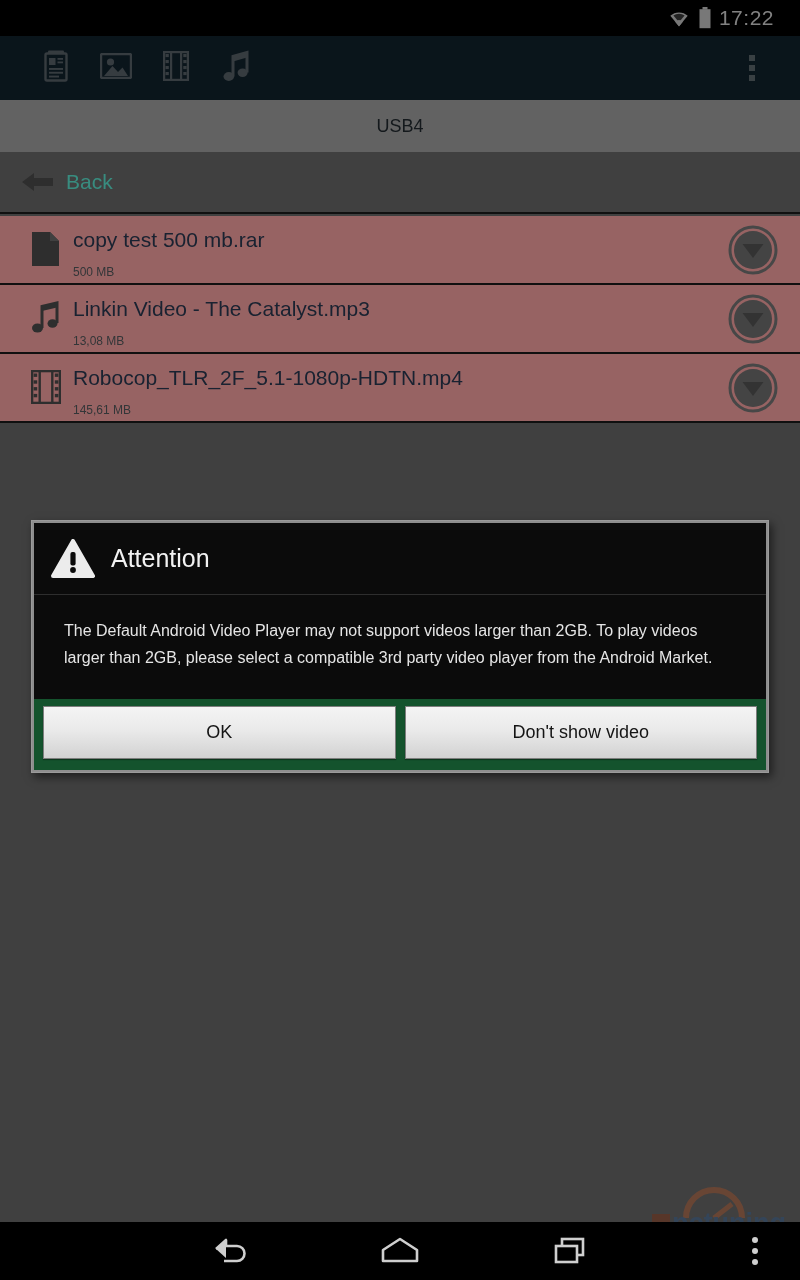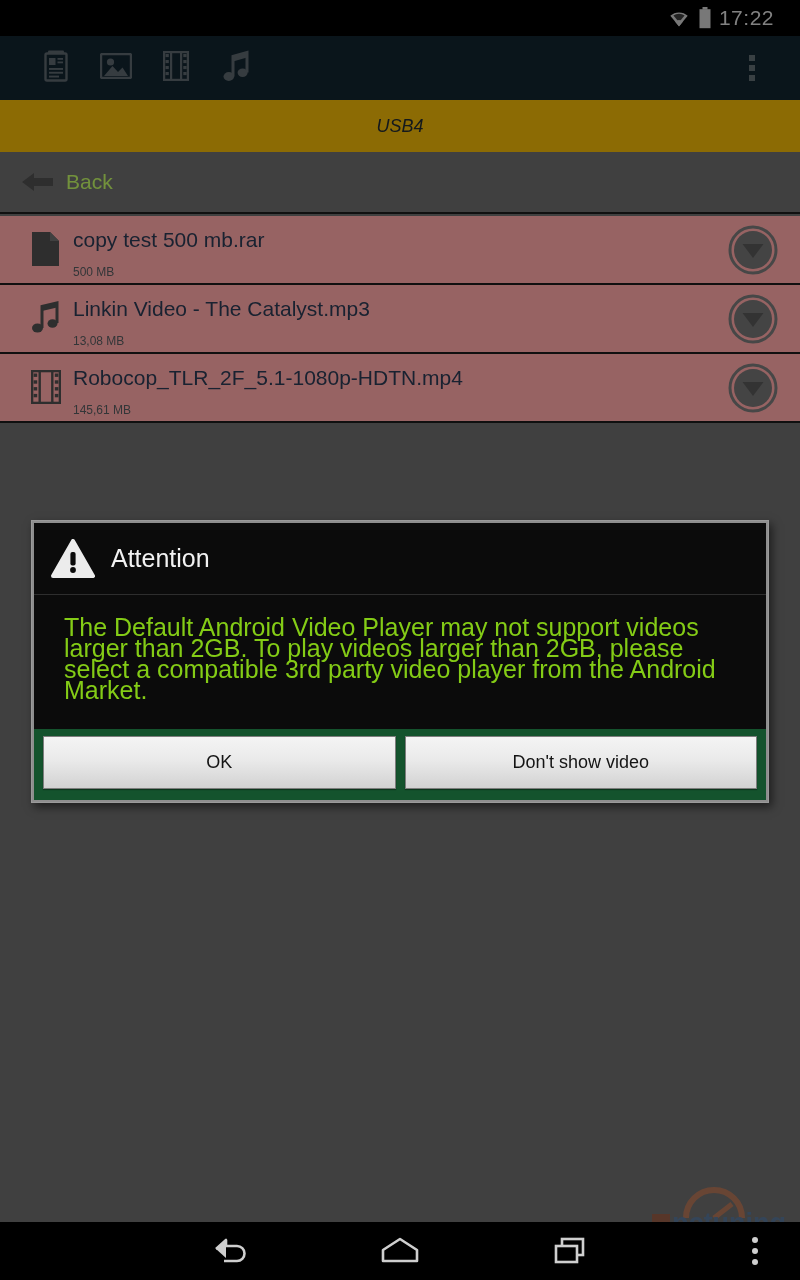--- a/index.html
+++ b/index.html
@@ -48,37 +48,37 @@
     width: 24px; height: 34px;
     display: flex; flex-direction: column; align-items: center; justify-content: center;
     gap: 4px;
   }
   #toolbar .tb-overflow i { display:block; width: 6px; height: 6px; background: #5f6b70; }
 
   
   #devicebar {
     position: absolute; left: 0; top: 100px;
     width: 800px; height: 52px;
-    background: #eab308;
-    display: flex; align-items: center; justify-content: center; font-style: italic;
+    background: #a3a3a3;
+    display: flex; align-items: center; justify-content: center;
   }
   #devicebar .dev-title {
     color: #222a30; font-size: 18px;
   }
 
   
   #backrow {
     position: absolute; left: 0; top: 152px;
     width: 800px; height: 62px;
     background: #6b6b6b;
     display: flex; align-items: center;
     border-bottom: 2px solid #1c1c1c;
   }
   #backrow .back-arrow { margin-left: 22px; margin-right: 12px; display: flex; }
-  #backrow .back-label { color: #bef264; font-size: 21px; }
+  #backrow .back-label { color: #5eead4; font-size: 21px; }
 
   
   #filelist { position: absolute; left: 0; top: 216px; width: 800px; }
   .file-row {
     position: relative;
     height: 69px;
     background: #fca5a5;
     border-bottom: 2px solid #1c1c1c;
     padding-left: 46px;
   }
@@ -124,23 +124,23 @@
     display: flex; align-items: center;
     height: 72px;
     padding-left: 17px;
     border-bottom: 1px solid #2e2e2e;
   }
   #dlg-title-row .warn-icon { margin-right: 16px; display: flex; }
   #dlg-title {
     color: #f2f2f2; font-size: 25px;
   }
   #dlg-body {
-    color: #84cc16;
-    font-size: 25px;
-    line-height: 21px;
+    color: #e5e5e5;
+    font-size: 16px;
+    line-height: 27px;
     padding: 22px 24px 28px 30px;
   }
   #dlg-buttons {
     display: flex;
     gap: 9px;
     padding: 7px 9px 11px 9px;
     background: #14532d;
   }
   .dlg-btn {
     flex: 1;

